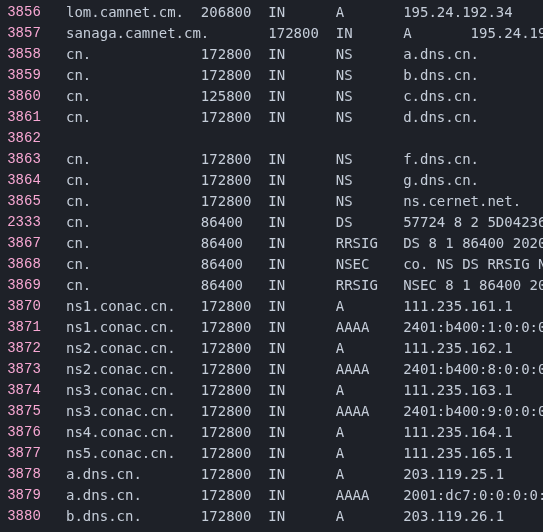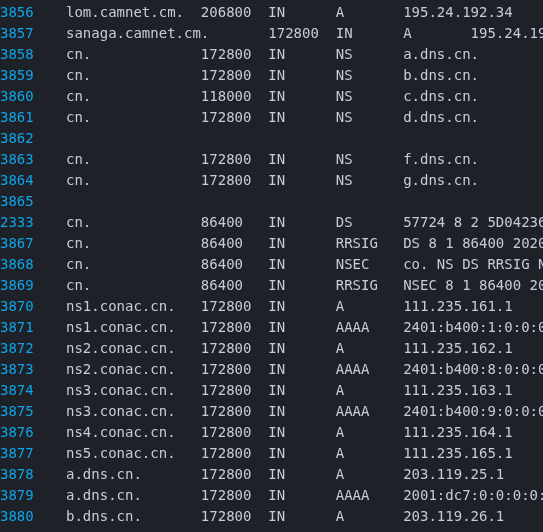--- a/index.html
+++ b/index.html
@@ -16,47 +16,48 @@
   .editor {
     display: flex;
     flex-direction: column;
     padding-top: 2px;
   }
   .line {
     display: flex;
     white-space: pre;
   }
   .gutter {
-    color: #0ea5e9;
-    text-align: left;
+    color: #f9a8d4;
+    text-align: center;
     width: 48px;
     flex-shrink: 0;
     padding-right: 18px;
     user-select: none;
+    font-family: Liberation Mono, monospace;
   }
   .code {
     color: #c5cdd9;
     flex: 1;
     overflow: hidden;
   }
 </style>
 </head>
 <body>
 
 <div class="editor">
     <div class="line"><span class="gutter">3856</span><span class="code">lom.camnet.cm.  206800  IN      A       195.24.192.34</span></div>
     <div class="line"><span class="gutter">3857</span><span class="code">sanaga.camnet.cm.       172800  IN      A       195.24.192.17</span></div>
     <div class="line"><span class="gutter">3858</span><span class="code">cn.             172800  IN      NS      a.dns.cn.</span></div>
     <div class="line"><span class="gutter">3859</span><span class="code">cn.             172800  IN      NS      b.dns.cn.</span></div>
-    <div class="line"><span class="gutter">3860</span><span class="code">cn.             118000  IN      NS      c.dns.cn.</span></div>
+    <div class="line"><span class="gutter">3860</span><span class="code">cn.             125800  IN      NS      c.dns.cn.</span></div>
     <div class="line"><span class="gutter">3861</span><span class="code">cn.             172800  IN      NS      d.dns.cn.</span></div>
     <div class="line"><span class="gutter">3862</span></div>
     <div class="line"><span class="gutter">3863</span><span class="code">cn.             172800  IN      NS      f.dns.cn.</span></div>
     <div class="line"><span class="gutter">3864</span><span class="code">cn.             172800  IN      NS      g.dns.cn.</span></div>
-    <div class="line"><span class="gutter">3865</span></div>
+    <div class="line"><span class="gutter">3865</span><span class="code">cn.             172800  IN      NS      ns.cernet.net.</span></div>
     <div class="line"><span class="gutter">2333</span><span class="code">cn.             86400   IN      DS      57724 8 2 5D0423633EB24A499BE78AA22</span></div>
     <div class="line"><span class="gutter">3867</span><span class="code">cn.             86400   IN      RRSIG   DS 8 1 86400 20200824050000 20200</span></div>
     <div class="line"><span class="gutter">3868</span><span class="code">cn.             86400   IN      NSEC    co. NS DS RRSIG NSEC</span></div>
     <div class="line"><span class="gutter">3869</span><span class="code">cn.             86400   IN      RRSIG   NSEC 8 1 86400 20200824050000 202</span></div>
     <div class="line"><span class="gutter">3870</span><span class="code">ns1.conac.cn.   172800  IN      A       111.235.161.1</span></div>
     <div class="line"><span class="gutter">3871</span><span class="code">ns1.conac.cn.   172800  IN      AAAA    2401:b400:1:0:0:0:0:1</span></div>
     <div class="line"><span class="gutter">3872</span><span class="code">ns2.conac.cn.   172800  IN      A       111.235.162.1</span></div>
     <div class="line"><span class="gutter">3873</span><span class="code">ns2.conac.cn.   172800  IN      AAAA    2401:b400:8:0:0:0:0:1</span></div>
     <div class="line"><span class="gutter">3874</span><span class="code">ns3.conac.cn.   172800  IN      A       111.235.163.1</span></div>
     <div class="line"><span class="gutter">3875</span><span class="code">ns3.conac.cn.   172800  IN      AAAA    2401:b400:9:0:0:0:0:1</span></div>

